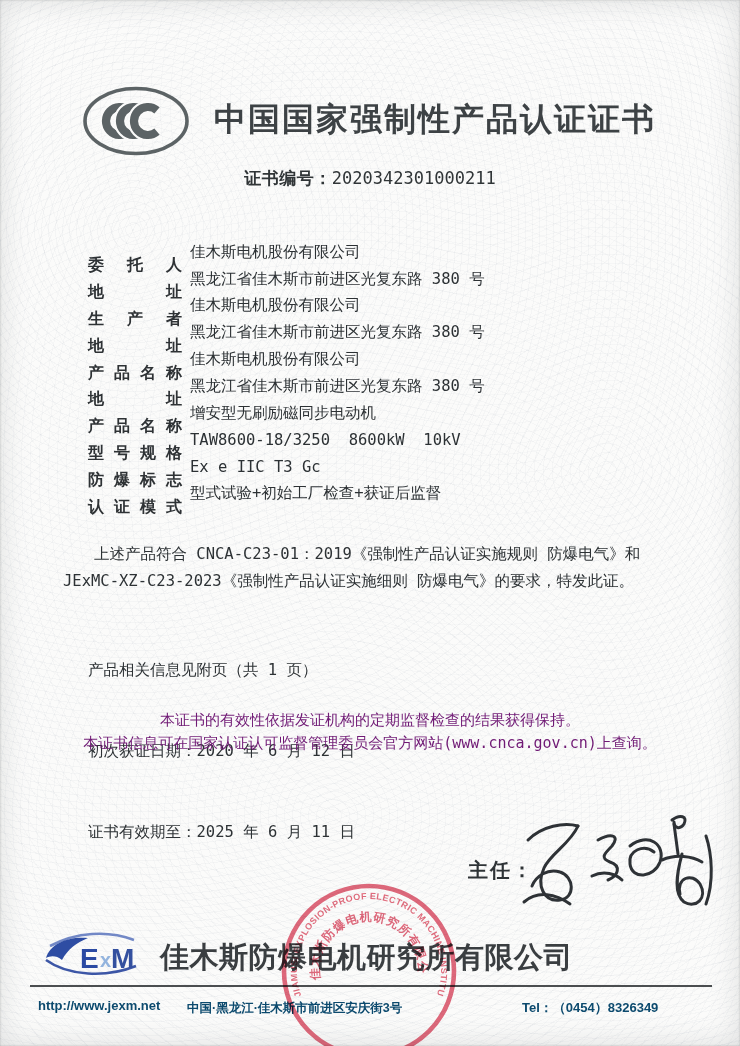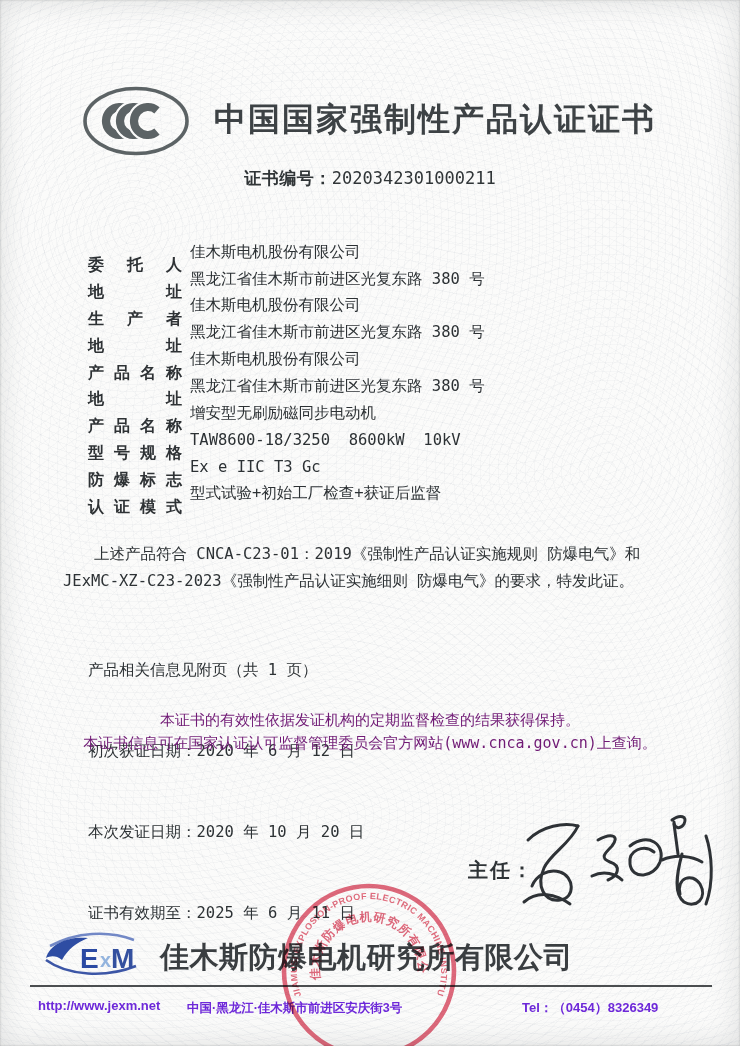--- a/index.html
+++ b/index.html
@@ -61,21 +61,21 @@
   .director-label { left:468px; top:857px; font-size:20px; font-weight:600;
     letter-spacing:2px; color:#2e3336; }
   .signature { left:520px; top:810px; }
 
   .stamp { left:274px; top:876px; z-index:5; opacity:.86; mix-blend-mode:multiply; }
 
   .jexm-logo { left:42px; top:930px; }
   .footer-company { left:160px; top:938px; font-size:29px; font-weight:600;
     letter-spacing:.5px; color:#3a3e41; }
   .footer-rule { left:30px; top:985px; width:682px; border-top:2px solid #4b4e50; height:0; }
-  .footer-small { font-size:13px; font-weight:600; color:#6d28d9; }
+  .footer-small { font-size:13px; font-weight:600; color:#0c4a6e; }
   .footer-website { left:38px; top:998px; font-weight:700; }
   .footer-address { left:187px; top:1000px; font-size:12.5px; }
   .footer-tel { left:522px; top:999px; }
 </style>
 </head>
 <body>
 
 <div class="page">
   <div class="watermark"></div>
 
@@ -140,21 +140,20 @@
         <span class="flabel">认证模式</span>
         <span class="fvalue">型式试验+初始工厂检查+获证后监督</span>
       </div>
   </div>
 
   <div class="layer declaration">上述产品符合 CNCA-C23-01：2019《强制性产品认证实施规则 防爆电气》和 JExMC-XZ-C23-2023《强制性产品认证实施细则 防爆电气》的要求，特发此证。</div>
 
   <div class="layer info">
     <div>产品相关信息见附页（共 1 页）</div>
     <div>初次获证日期：2020 年 6 月 12 日</div>
-    <div>本次发证日期：2020 年 10 月 20 日</div>
     <div>证书有效期至：2025 年 6 月 11 日</div>
   </div>
 
   <div class="layer notes">
     <div>本证书的有效性依据发证机构的定期监督检查的结果获得保持。</div>
     <div>本证书信息可在国家认证认可监督管理委员会官方网站(www.cnca.gov.cn)上查询。</div>
   </div>
 
   <div class="layer director-label">主任：</div>
 

